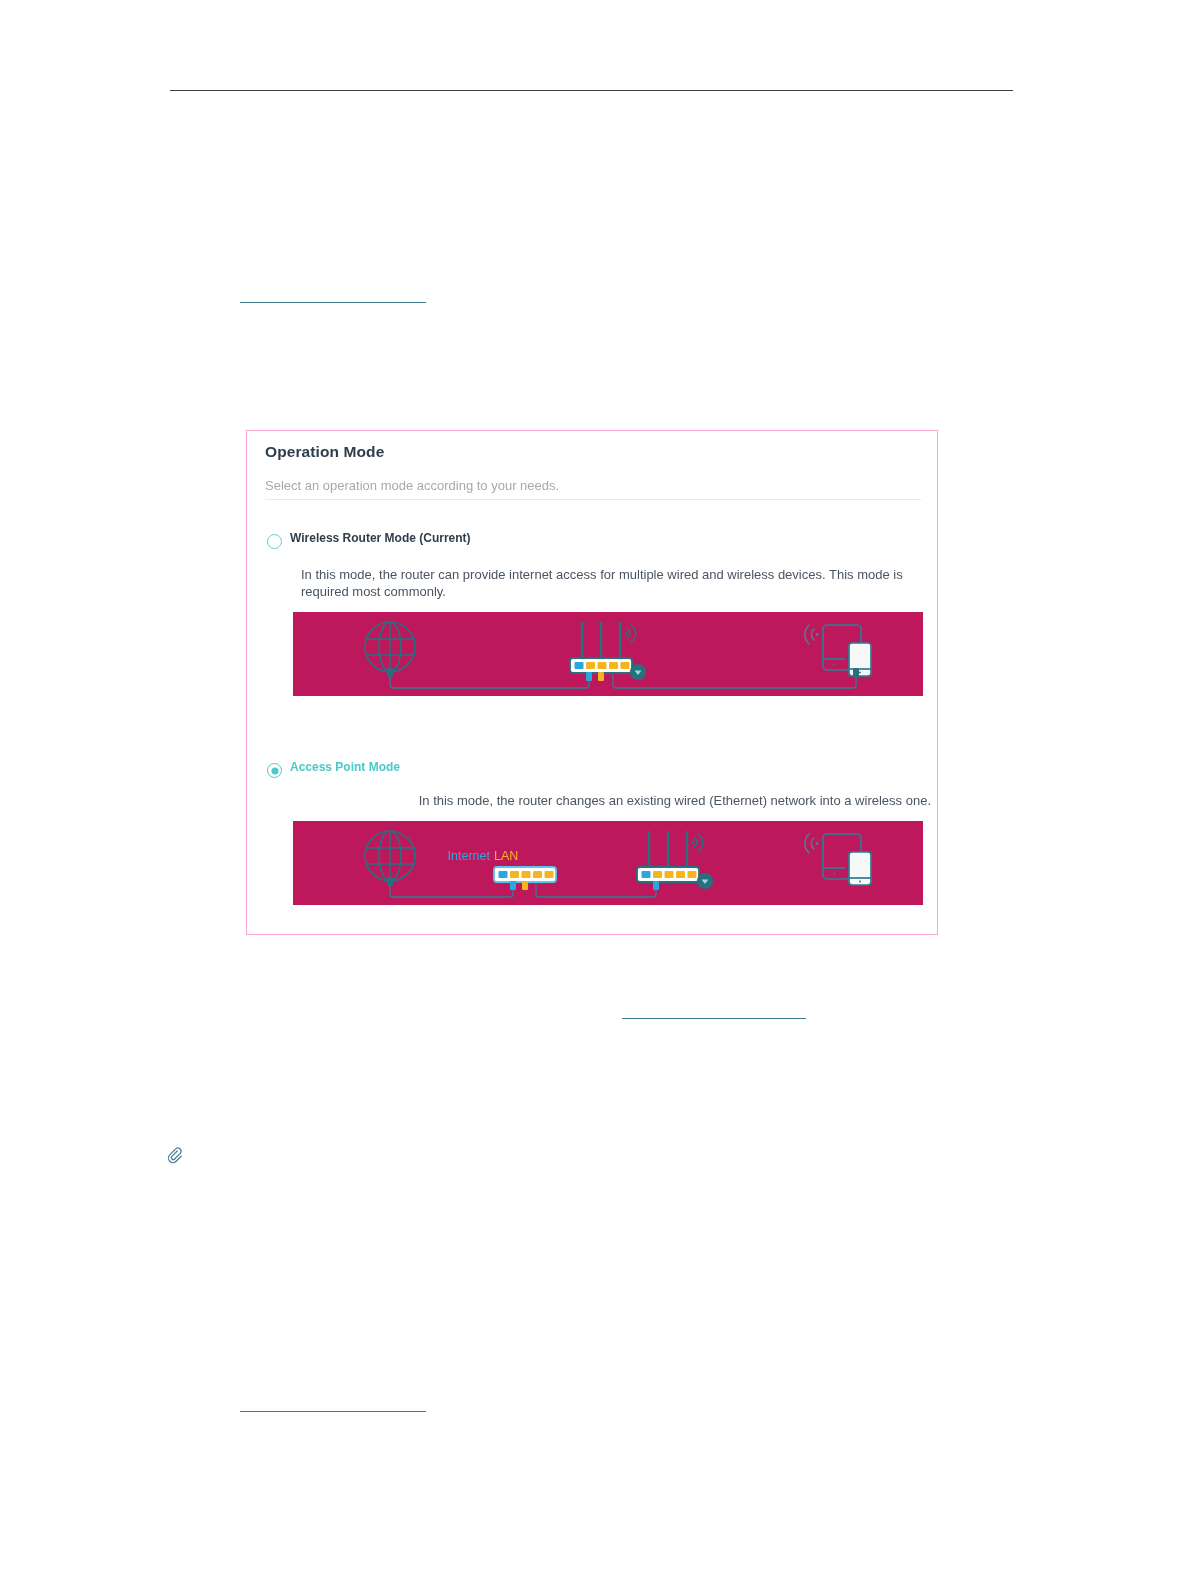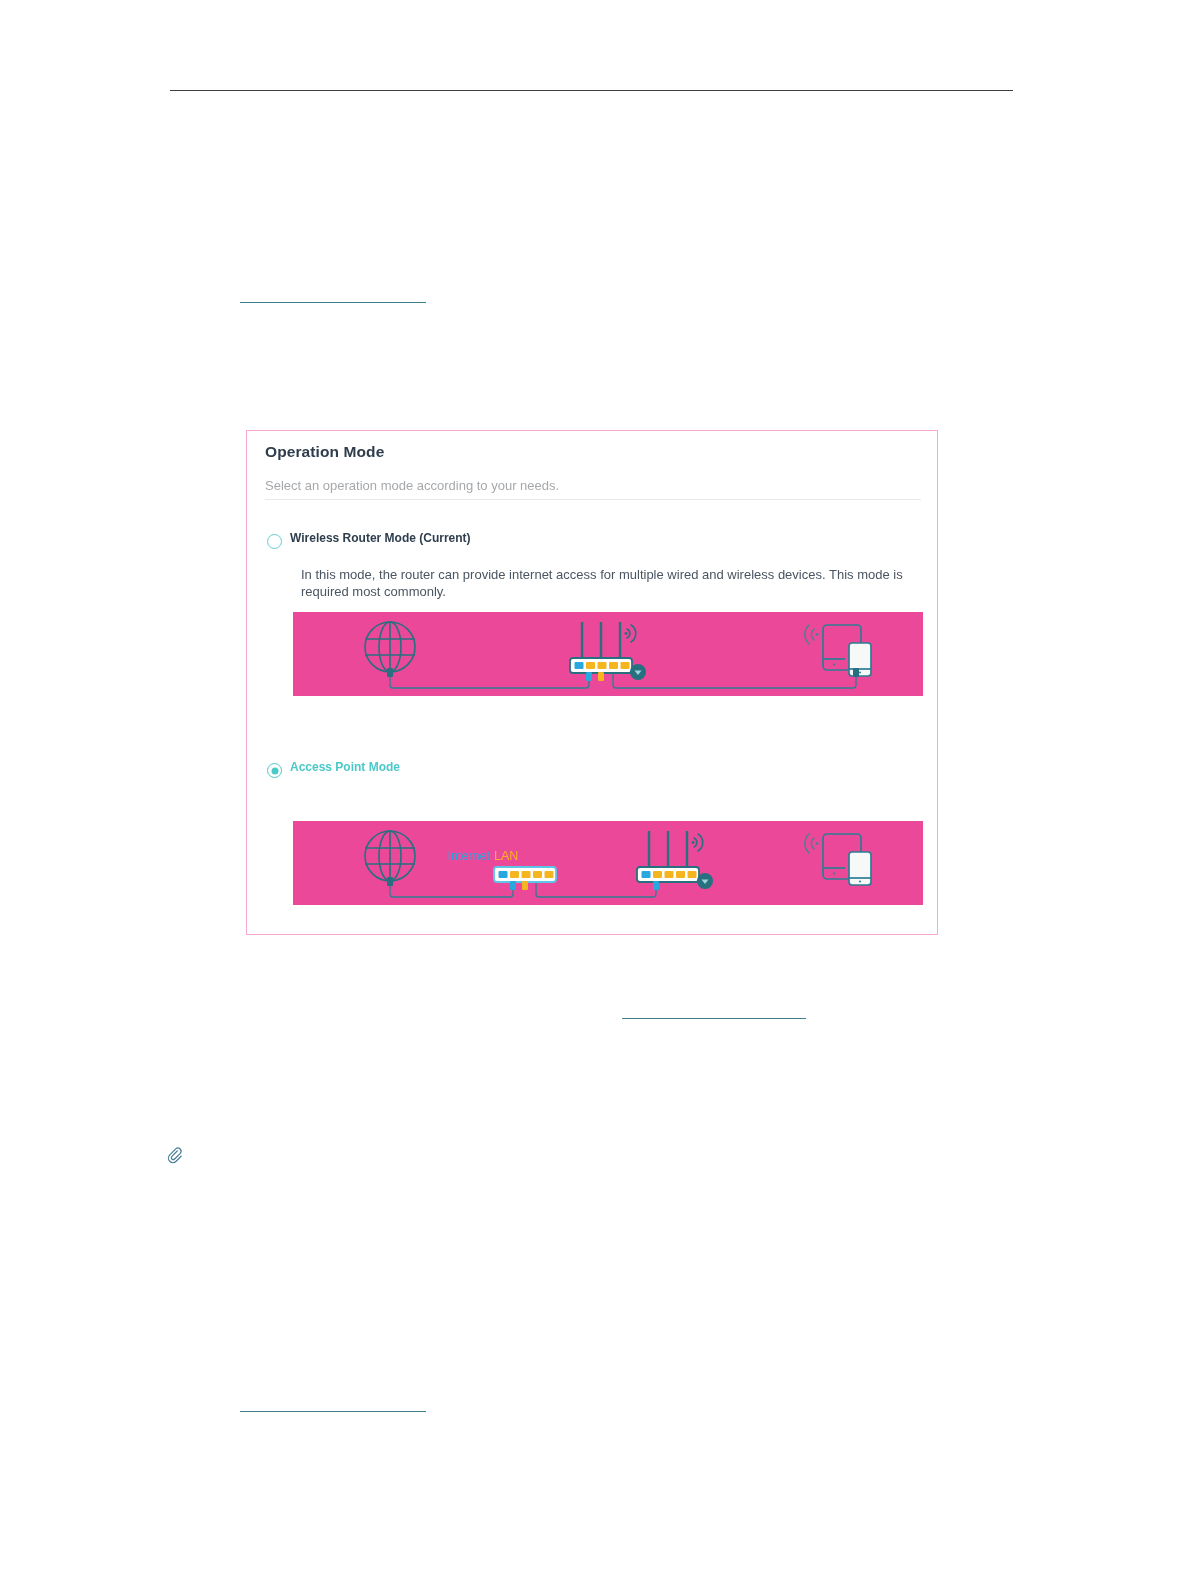--- a/index.html
+++ b/index.html
@@ -144,21 +144,21 @@
     color: #4a5562;
     margin-left: 8px;
   }
   .mode.m2 .mode-desc { top: 33px; }
 
   .diagram {
     position: absolute;
     left: 46px;
     width: 630px;
     height: 84px;
-    background: #ec4899;
+    background: #be185d;
   }
   .mode.m1 .diagram { top: 81px; }
   .mode.m2 .diagram { top: 61px; }
 
   .diagram svg { display: block; }
 </style>
 </head>
 <body>
 
 <div class="page-rule"></div>
@@ -243,20 +243,21 @@
       </svg>
     </div>
   </div>
 
   <div class="mode m2">
     <div class="mode-head">
       <span class="radio checked"></span>
       <span class="mode-label accent">Access Point Mode</span>
     </div>
 
+    <div class="mode-desc">In this mode, the router changes an existing wired (Ethernet) network into a wireless one.</div>
 
     <div class="diagram">
       <svg width="630" height="84" viewBox="0 0 630 84">
 
         <path d="M97 59 L97 73 Q97 76 100 76 L217 76 Q220 76 220 73 L220 62" stroke="#2c7d93" stroke-width="1.3" fill="none"></path>
         <path d="M243 62 L243 73 Q243 76 246 76 L360 76 Q363 76 363 73 L363 62" stroke="#2c7d93" stroke-width="1.3" fill="none"></path>
 
         <g stroke="#26707f" stroke-width="1.6" fill="none">
           <ellipse cx="97" cy="35" rx="25" ry="25"></ellipse>
           <ellipse cx="97" cy="35" rx="11" ry="25"></ellipse>

